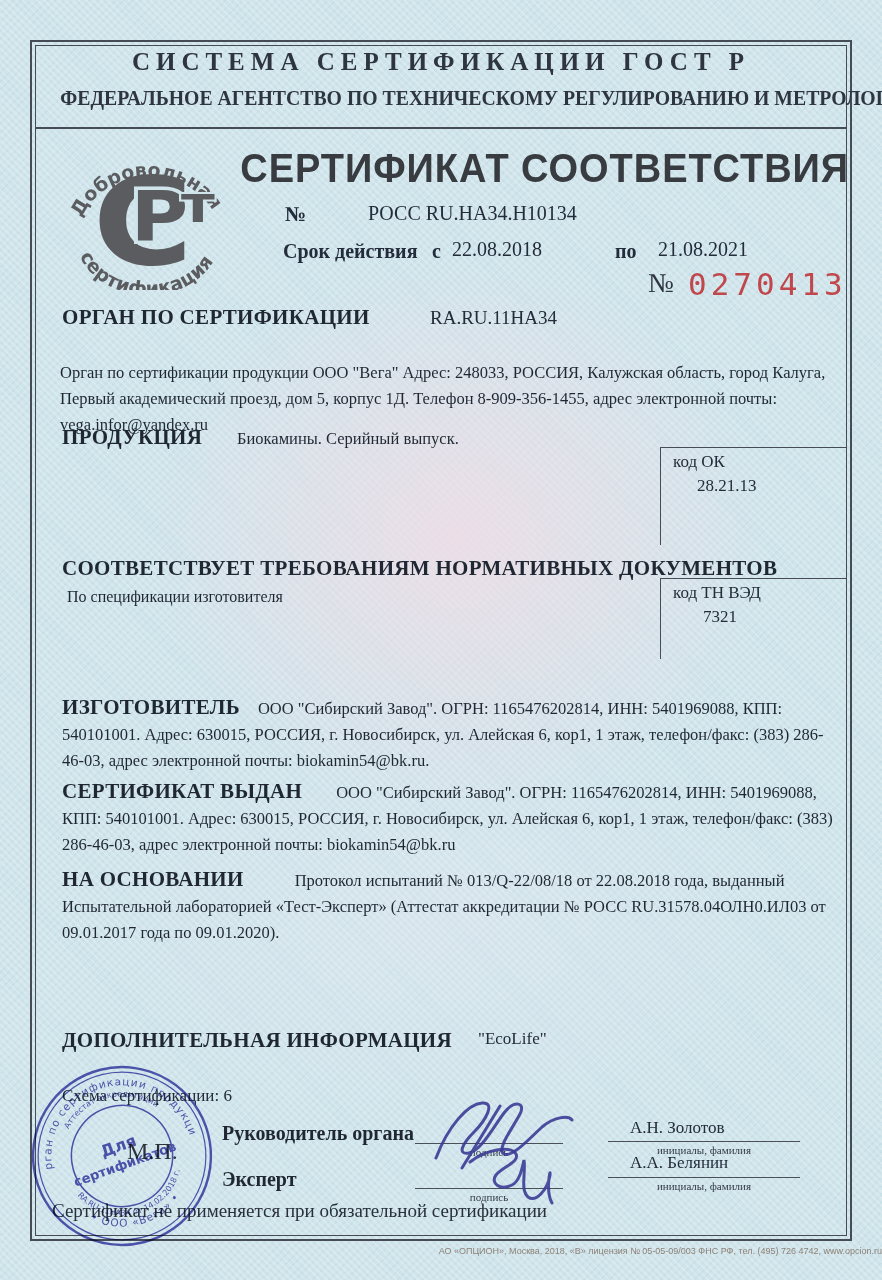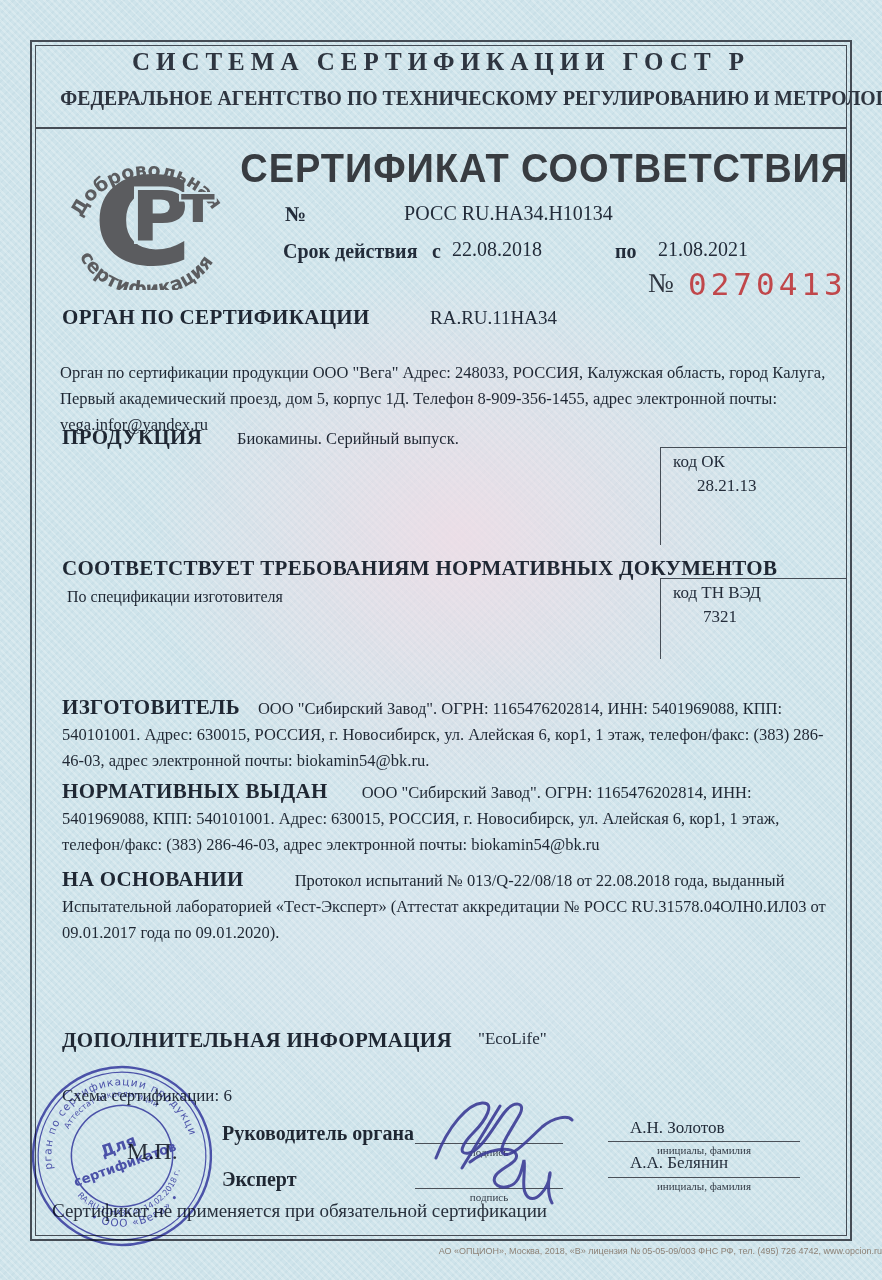--- a/index.html
+++ b/index.html
@@ -22,21 +22,21 @@
   .hsep{left:36px;top:127px;width:810px;border-top:2px solid #454c55;}
   
   .h1{left:36px;top:48px;width:810px;text-align:center;font-size:25px;font-weight:bold;
       letter-spacing:6px;color:#2e3540;}
   .h2{left:36px;top:86px;width:810px;text-align:center;font-size:21px;font-weight:bold;
       letter-spacing:0;transform:scaleX(.94);transform-origin:center;color:#2e3540;white-space:nowrap;}
   .title{left:225px;top:146px;width:610px;text-align:center;
       font-family:"Liberation Sans","DejaVu Sans",sans-serif;font-size:40px;font-weight:bold;
       transform:scaleX(.95);transform-origin:center;color:#383c41;letter-spacing:1px;white-space:nowrap;}
   .numlbl{left:285px;top:202px;font-size:21px;font-weight:bold;}
-  .numval{left:368px;top:202px;font-size:20px;margin-left:36px;}
+  .numval{left:368px;top:202px;font-size:20px;}
   .vlbl{left:283px;top:240px;font-size:20px;font-weight:bold;}
   .vfrom-l{left:432px;top:240px;font-size:20px;font-weight:bold;}
   .vfrom{left:452px;top:238px;font-size:20px;}
   .vto-l{left:615px;top:240px;font-size:20px;font-weight:bold;}
   .vto{left:658px;top:238px;font-size:20px;}
   .rednum-l{left:648px;top:268px;font-size:27px;color:#2e3540;}
   .rednum{left:688px;top:266px;font-size:31px;font-family:"DejaVu Sans Mono",monospace;
       letter-spacing:4px;color:#c0474b;}
   
   .seclbl{font-size:21px;font-weight:bold;letter-spacing:.3px;color:#1f2733;}
@@ -153,21 +153,21 @@
   <div class="abs codebox tnbox">
     <span class="cb-l">код ТН ВЭД</span>
     <span class="cb-v">7321</span>
   </div>
 
   <div class="abs body-p inline-sec manuf">
     <span class="seclbl">ИЗГОТОВИТЕЛЬ</span><span>ООО "Сибирский Завод". ОГРН: 1165476202814, ИНН: 5401969088, КПП: 540101001. Адрес: 630015, РОССИЯ, г. Новосибирск, ул. Алейская 6, кор1, 1 этаж, телефон/факс: (383) 286-46-03, адрес электронной почты: biokamin54@bk.ru.</span>
   </div>
 
   <div class="abs body-p inline-sec issued">
-    <span class="seclbl">НОРМАТИВНЫХ ВЫДАН</span><span>ООО "Сибирский Завод". ОГРН: 1165476202814, ИНН: 5401969088, КПП: 540101001. Адрес: 630015, РОССИЯ, г. Новосибирск, ул. Алейская 6, кор1, 1 этаж, телефон/факс: (383) 286-46-03, адрес электронной почты: biokamin54@bk.ru</span>
+    <span class="seclbl">СЕРТИФИКАТ ВЫДАН</span><span>ООО "Сибирский Завод". ОГРН: 1165476202814, ИНН: 5401969088, КПП: 540101001. Адрес: 630015, РОССИЯ, г. Новосибирск, ул. Алейская 6, кор1, 1 этаж, телефон/факс: (383) 286-46-03, адрес электронной почты: biokamin54@bk.ru</span>
   </div>
 
   <div class="abs body-p inline-sec basis">
     <span class="seclbl">НА ОСНОВАНИИ</span><span>Протокол испытаний № 013/Q-22/08/18 от 22.08.2018 года, выданный Испытательной лабораторией «Тест-Эксперт» (Аттестат аккредитации № РОСС RU.31578.04ОЛН0.ИЛ03 от 09.01.2017 года по 09.01.2020).</span>
   </div>
 
   <span class="abs seclbl add-lbl">ДОПОЛНИТЕЛЬНАЯ ИНФОРМАЦИЯ</span>
   <span class="abs add-text">"EcoLife"</span>
 
   <span class="abs scheme">Схема сертификации: 6</span>

